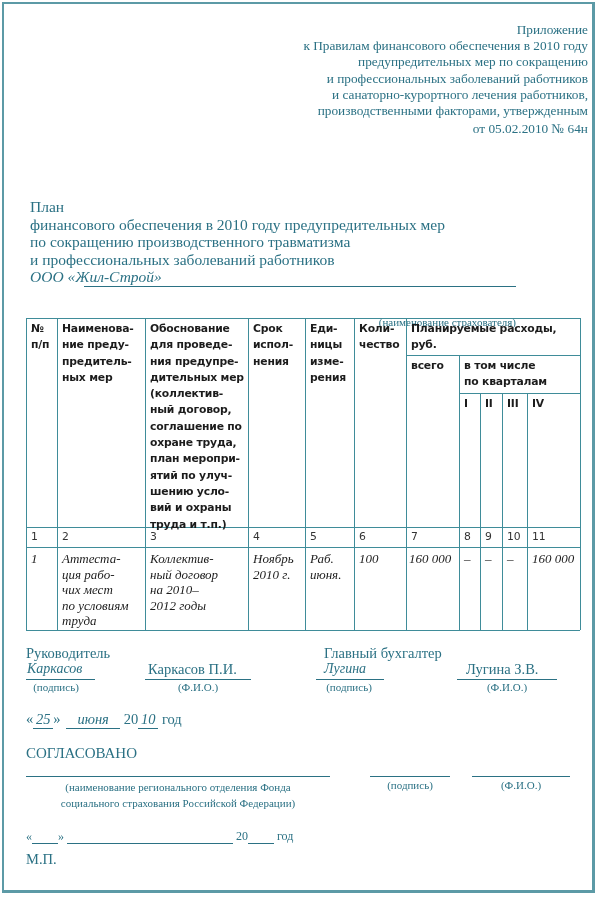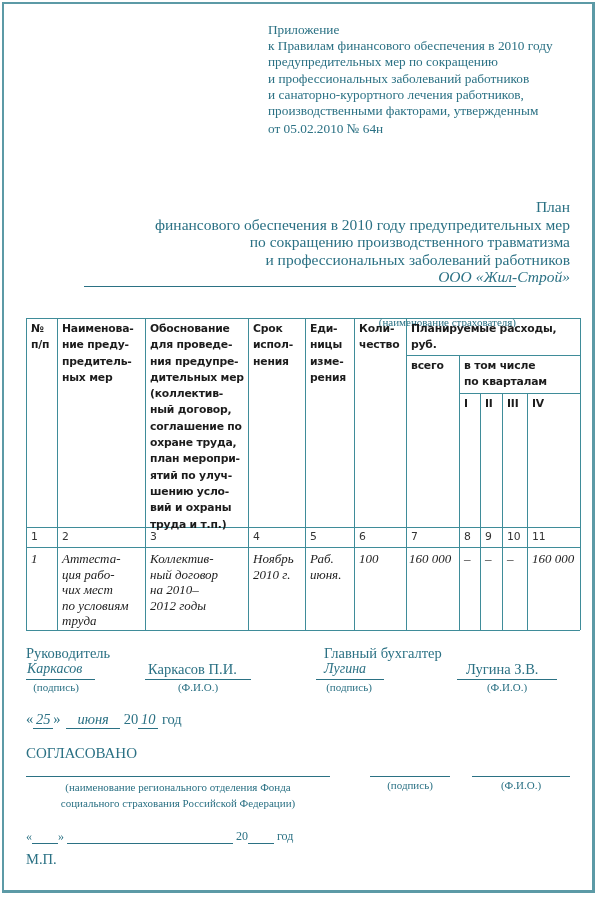--- a/index.html
+++ b/index.html
@@ -6,24 +6,24 @@
     body { width: 600px; height: 899px; position: relative; overflow: hidden; }
     .page {
       position: absolute; left: 2px; top: 2px; width: 593px; height: 891px;
       border: 2px solid #5c9aa6; border-right-width: 3px; border-bottom-width: 3px;
       box-sizing: border-box;
     }
     .serif { font-family: "Liberation Serif", "DejaVu Serif", serif; color: #2b7184; }
     .ital { font-style: italic; }
     .abs { position: absolute; }
 
-    .appendix { left: 268px; top: 22px; width: 320px; font-size: 13.3px; line-height: 16.2px; }
+    .appendix { left: 268px; top: 22px; width: 320px; font-size: 13.3px; line-height: 16.2px; text-align: right; }
     .appendix div { white-space: nowrap; }
 
-    .title-block { left: 30px; top: 198px; width: 540px; text-align: right; font-size: 15.5px; line-height: 17.5px; }
+    .title-block { left: 30px; top: 198px; width: 540px; text-align: left; font-size: 15.5px; line-height: 17.5px; }
     .title-block div { white-space: nowrap; }
     .insurer-name { font-style: italic; }
     .insurer-line { left: 84px; top: 286px; width: 432px; height: 0; border-top: 1px solid #2b7184; }
     .insurer-caption { left: 84px; top: 288px; width: 432px; text-align: right; font-size: 11px; margin-top: 28px; }
 
     
     .tbl { position: absolute; left: 26px; top: 318px; }
     .line-h { position: absolute; height: 0; border-top: 1px solid #3f8c99; }
     .line-v { position: absolute; width: 0; border-left: 1px solid #3f8c99; }
     .cell { position: absolute; box-sizing: border-box; padding: 3px 0 0 5px; }

